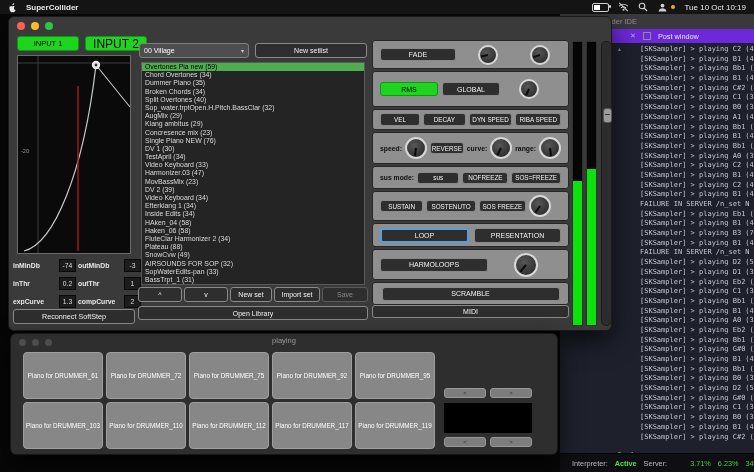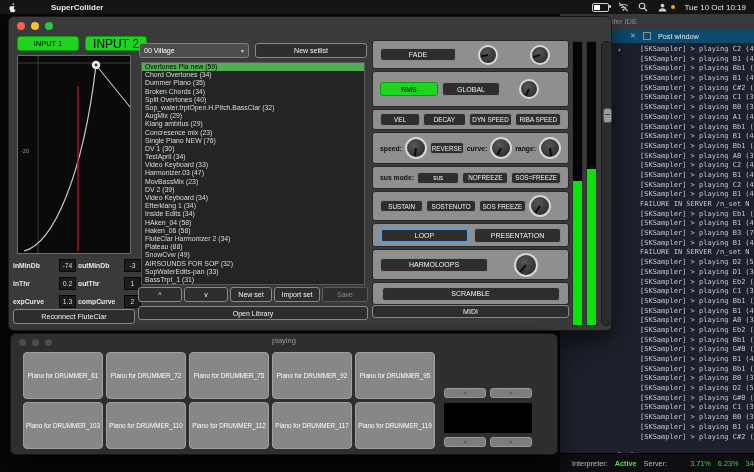--- a/index.html
+++ b/index.html
@@ -1,20 +1,20 @@
 <!DOCTYPE html>
 <html><head>
 <meta charset="utf-8">
 <style>
   html,body{margin:0;padding:0;}
   body{width:754px;height:472px;background:#070708;position:relative;overflow:hidden;
        font-family:"Liberation Sans",sans-serif;color:#fff;}
   
   .menubar{position:absolute;left:0;top:0;right:0;height:14px;background:#141414;z-index:10;
-           display:flex;align-items:center;padding:0 8px;font-size:8px;color:#e8e8e8;gap:25px;}
+           display:flex;align-items:center;padding:0 8px;font-size:8px;color:#e8e8e8;}
   .menubar .app{font-weight:bold;margin-left:9px;}
   .mb-right{margin-left:auto;display:flex;align-items:center;gap:9px;}
   .batt{width:15px;height:7px;border:1px solid #d0d0d0;border-radius:2px;position:relative;display:inline-block;}
   .batt::after{content:"";position:absolute;right:-3px;top:1px;width:2px;height:3px;background:#d0d0d0;border-radius:1px;}
   .batt b{position:absolute;left:1px;top:1px;bottom:1px;width:6px;background:#fff;}
   .orange-dot{width:4px;height:4px;border-radius:50%;background:#f5a623;display:inline-block;margin-left:-6px;}
   .clock{font-size:8px;color:#e8e8e8;}
   
   .window{position:absolute;border-radius:6px;box-shadow:0 10px 26px rgba(0,0,0,.65);box-sizing:border-box;}
   .tl{position:absolute;top:5px;left:8px;display:flex;gap:6px;}
@@ -74,21 +74,21 @@
   .ss-btn{width:80px;height:47px;background:#878787;border:1px solid #9f9f9f;border-radius:4px;color:#fff;
           font-size:6.3px;display:flex;align-items:center;justify-content:center;white-space:nowrap;overflow:hidden;box-sizing:border-box;}
   .ss-display{position:absolute;left:433px;width:88px;height:30px;background:#000;color:#fff;display:flex;
               align-items:center;justify-content:center;font-size:22px;}
   .ss-nav{position:absolute;left:433px;display:flex;gap:4px;}
   .ss-nav .btn{width:42px;height:10px;background:#7d7d7d;border-color:#9a9a9a;color:#2c2c2c;font-size:6px;}
   
   #ide{left:560px;top:14px;width:194px;height:458px;background:#1e212c;z-index:1;border-radius:0;box-shadow:none;}
   #ide .titlebar{position:absolute;top:0;left:0;right:0;height:15px;background:#39393b;color:#909090;
                  font-size:7.5px;line-height:15px;padding-left:17px;white-space:nowrap;overflow:hidden;}
-  #ide .tabbar{position:absolute;top:15px;left:0;right:0;height:14px;background:#0c4a6e;display:flex;
+  #ide .tabbar{position:absolute;top:15px;left:0;right:0;height:14px;background:#6d28d9;display:flex;
                align-items:center;padding-left:70px;gap:7px;}
   #ide .tabbar .x{font-size:7px;color:#aeb2bd;}
   #ide .tabbar .sq{width:6px;height:6px;border:1px solid #8a8f9a;display:inline-block;}
   #ide .tabbar .tabname{font-size:7.3px;color:#e4e6ec;}
   #log{position:absolute;top:29px;left:0;right:0;bottom:14px;overflow:hidden;}
   #log .arrow{position:absolute;font-size:5px;color:#8a8f9c;}
   #loglines{position:absolute;left:80px;top:2px;right:0;font-family:"DejaVu Sans Mono",monospace;font-size:7px;color:#c3c9d6;}
   .logline{height:9.7px;line-height:9.7px;white-space:nowrap;overflow:hidden;}
   #statusbar{position:absolute;bottom:0;left:0;right:0;height:19px;background:#0e0e13;border-top:1px solid #000;
              display:flex;align-items:center;padding-left:12px;gap:7px;font-size:7.3px;box-sizing:border-box;white-space:nowrap;overflow:hidden;}
@@ -242,21 +242,21 @@
       <div class="param">
       <span class="plabel">expCurve</span>
       <span class="pval">1.3</span>
     </div>
       <div class="param">
       <span class="plabel">compCurve</span>
       <span class="pval">2</span>
     </div>
     </div>
 
-  <div class="btn" id="reconnect">Reconnect FluteClar</div>
+  <div class="btn" id="reconnect">Reconnect SoftStep</div>
 
   <div id="setlist-select">
     <span>00 Village</span>
     <span class="chev">▾</span>
   </div>
   <div class="btn" id="new-setlist">New setlist</div>
 
   <div id="song-list">
       <div class="song selected">Overtones Pia new (59)</div>
       <div class="song">Chord Overtones (34)</div>

